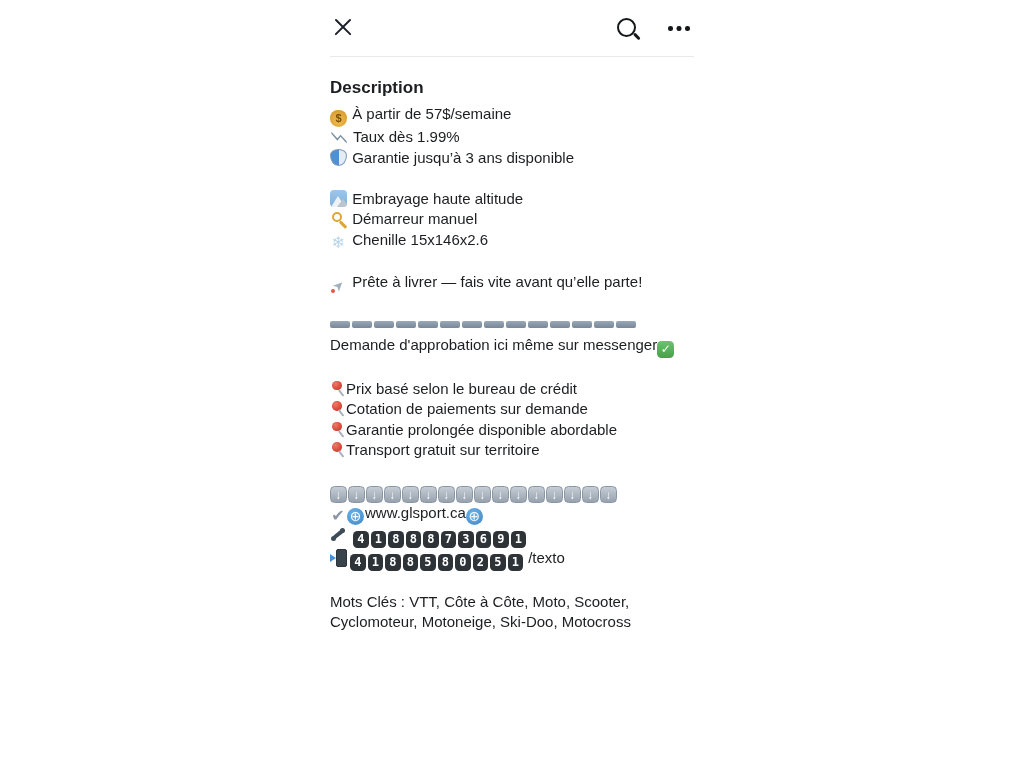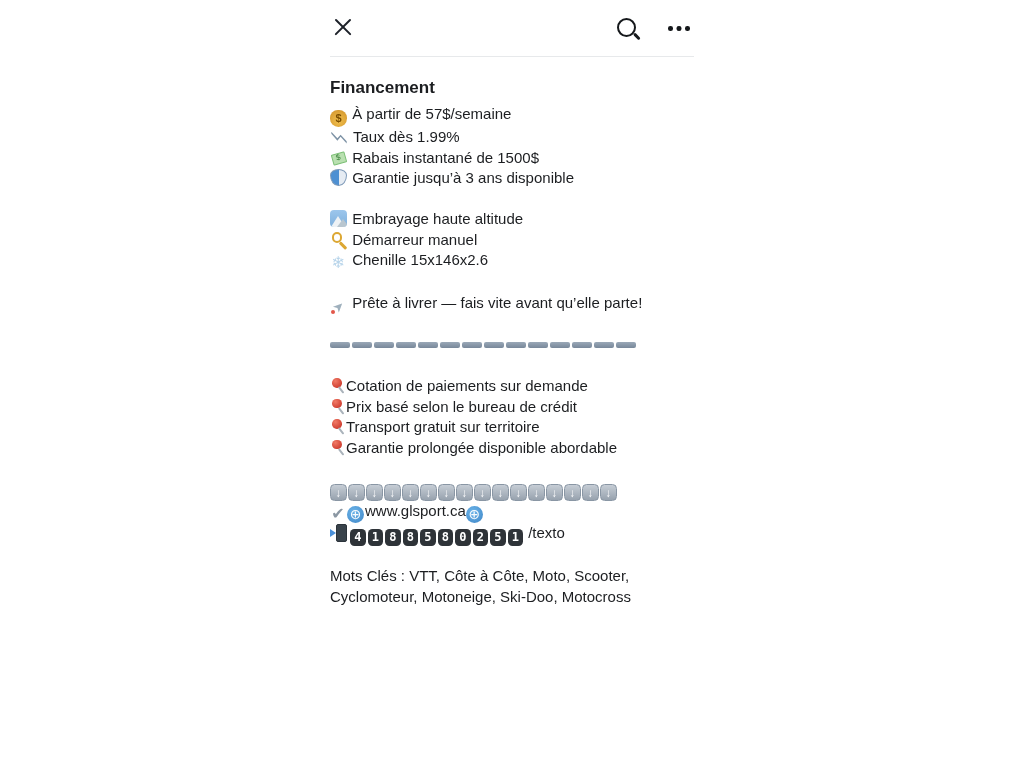--- a/index.html
+++ b/index.html
@@ -117,41 +117,42 @@
 <div class="phone">
 
   <div class="topbar">
     <span class="icon-btn x-icon"></span>
     <span class="spacer"></span>
     <span class="icon-btn search-icon"></span>
     <span class="icon-btn more-icon"></span>
   </div>
   <div class="divider"></div>
 
-  <div class="section-title">Financement</div>
+  <div class="section-title">Description</div>
 
   <div class="lines">
       <div class="line"><span class="e e-money-bag"></span> À partir de 57$/semaine</div>
       <div class="line"><span class="e e-chart-decreasing"></span> Taux dès 1.99%</div>
-      <div class="line"><span class="e e-money-with-wings"></span> Rabais instantané de 1500$</div>
       <div class="line"><span class="e e-shield"></span> Garantie jusqu’à 3 ans disponible</div>
       <div class="line blank"></div>
       <div class="line"><span class="e e-snow-capped-mountain"></span> Embrayage haute altitude</div>
       <div class="line"><span class="e e-key"></span> Démarreur manuel</div>
       <div class="line"><span class="e e-snowflake"></span> Chenille 15x146x2.6</div>
       <div class="line blank"></div>
       <div class="line"><span class="e e-rocket"></span> Prête à livrer — fais vite avant qu’elle parte!</div>
       <div class="line blank"></div>
       <div class="line"><span class="e e-heavy-minus-sign"></span><span class="e e-heavy-minus-sign"></span><span class="e e-heavy-minus-sign"></span><span class="e e-heavy-minus-sign"></span><span class="e e-heavy-minus-sign"></span><span class="e e-heavy-minus-sign"></span><span class="e e-heavy-minus-sign"></span><span class="e e-heavy-minus-sign"></span><span class="e e-heavy-minus-sign"></span><span class="e e-heavy-minus-sign"></span><span class="e e-heavy-minus-sign"></span><span class="e e-heavy-minus-sign"></span><span class="e e-heavy-minus-sign"></span><span class="e e-heavy-minus-sign"></span></div>
+      <div class="line">Demande d'approbation ici même sur messenger<span class="e e-check-mark-button"></span></div>
       <div class="line blank"></div>
+      <div class="line"><span class="e e-pushpin"></span>Prix basé selon le bureau de crédit</div>
       <div class="line"><span class="e e-pushpin"></span>Cotation de paiements sur demande</div>
-      <div class="line"><span class="e e-pushpin"></span>Prix basé selon le bureau de crédit</div>
+      <div class="line"><span class="e e-pushpin"></span>Garantie prolongée disponible abordable</div>
       <div class="line"><span class="e e-pushpin"></span>Transport gratuit sur territoire</div>
-      <div class="line"><span class="e e-pushpin"></span>Garantie prolongée disponible abordable</div>
       <div class="line blank"></div>
       <div class="line"><span class="e e-arrow-curving-down"></span><span class="e e-arrow-curving-down"></span><span class="e e-arrow-curving-down"></span><span class="e e-arrow-curving-down"></span><span class="e e-arrow-curving-down"></span><span class="e e-arrow-curving-down"></span><span class="e e-arrow-curving-down"></span><span class="e e-arrow-curving-down"></span><span class="e e-arrow-curving-down"></span><span class="e e-arrow-curving-down"></span><span class="e e-arrow-curving-down"></span><span class="e e-arrow-curving-down"></span><span class="e e-arrow-curving-down"></span><span class="e e-arrow-curving-down"></span><span class="e e-arrow-curving-down"></span><span class="e e-arrow-curving-down"></span></div>
       <div class="line"><span class="e e-check-mark"></span><span class="e e-globe"></span>www.glsport.ca<span class="e e-globe"></span></div>
+      <div class="line"><span class="e e-telephone-receiver"></span> <span class="kc">4</span><span class="kc">1</span><span class="kc">8</span><span class="kc">8</span><span class="kc">8</span><span class="kc">7</span><span class="kc">3</span><span class="kc">6</span><span class="kc">9</span><span class="kc">1</span></div>
       <div class="line"><span class="e e-mobile-phone-with-arrow"></span><span class="kc">4</span><span class="kc">1</span><span class="kc">8</span><span class="kc">8</span><span class="kc">5</span><span class="kc">8</span><span class="kc">0</span><span class="kc">2</span><span class="kc">5</span><span class="kc">1</span> /texto</div>
       <div class="line blank"></div>
       <div class="line">Mots Clés : VTT, Côte à Côte, Moto, Scooter, Cyclomoteur, Motoneige, Ski-Doo, Motocross</div>
     </div>
 
 </div>
 
 </body></html>

